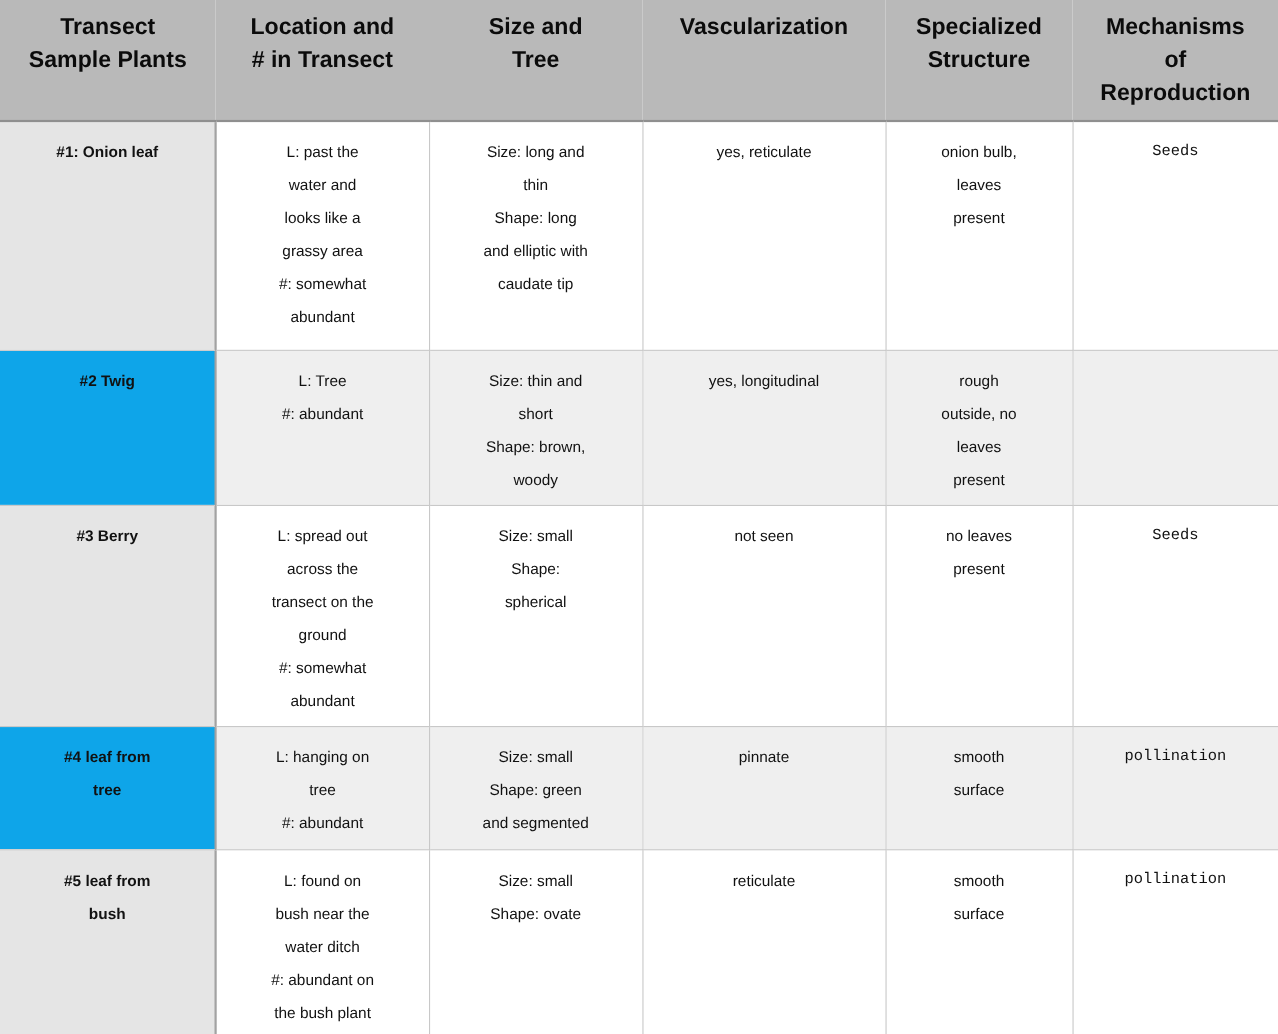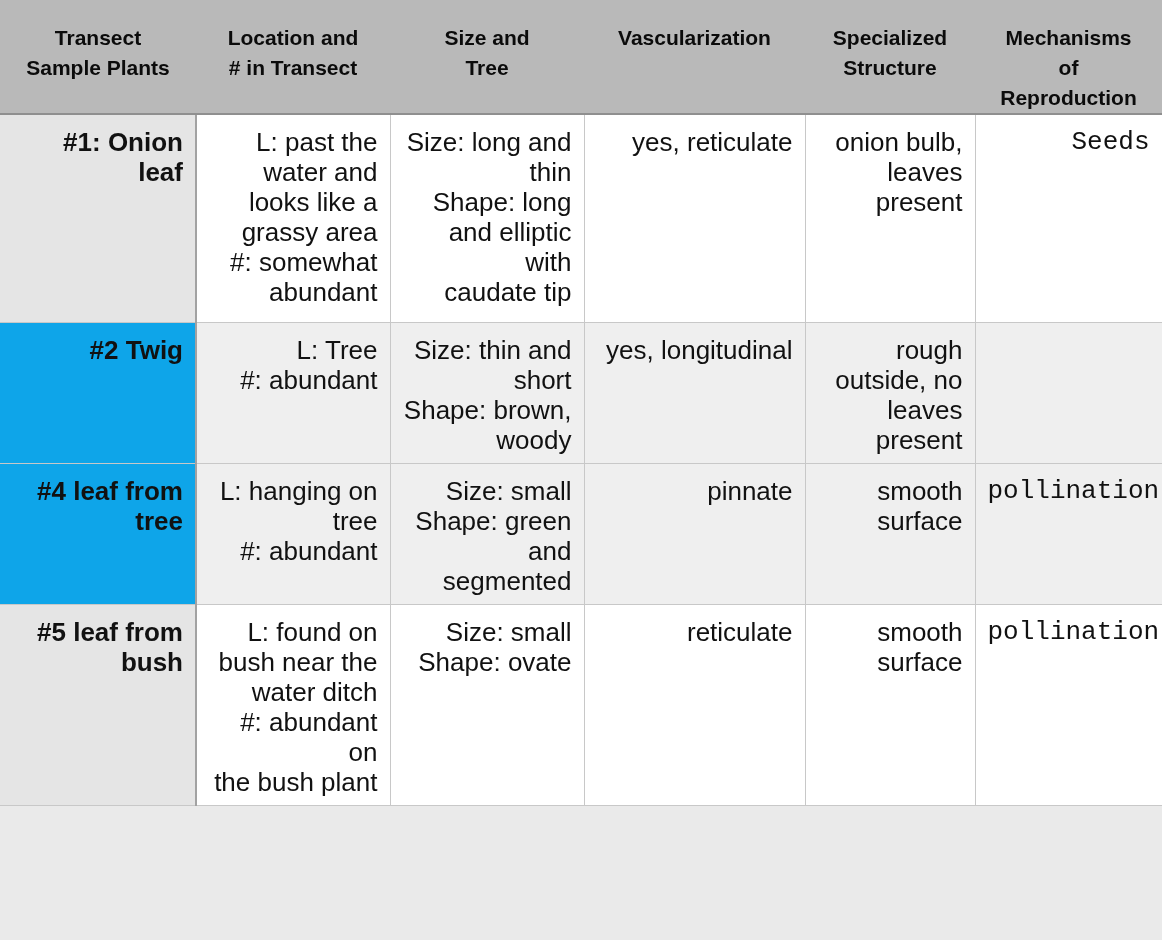--- a/index.html
+++ b/index.html
@@ -19,30 +19,30 @@
     background: #ffffff;
   }
   th {
     background: #b9b9b9;
     font-size: 21px;
     font-weight: bold;
     line-height: 30px;
     color: #0b0b0b;
     vertical-align: top;
     text-align: center;
-    padding: 23px 6px 0 6px;
+    padding: 10px 6px 0 6px;
     border: none;
     border-bottom: 2px solid #8f8f8f;
     white-space: pre-wrap;
   }
   td {
-    font-size: 26px;
+    font-size: 14px;
     line-height: 30px;
     vertical-align: top;
-    text-align: right;
+    text-align: center;
     padding: 12px 12px 8px 12px;
     border: 1px solid #c8c8c8;
     white-space: pre-wrap;
     background: #ffffff;
     overflow: hidden;
   }
   td.label-cell {
     font-weight: bold;
     background: #e5e5e5;
     border-left: none;
@@ -114,20 +114,36 @@
 short
 Shape: brown,
 woody</td>
       <td>yes, longitudinal</td>
       <td>rough
 outside, no
 leaves
 present</td>
       <td class="last-col"></td>
     </tr>
+    <tr class="r3">
+      <td class="label-cell">#3 Berry</td>
+      <td>L: spread out
+across the
+transect on the
+ground
+#: somewhat
+abundant</td>
+      <td>Size: small
+Shape:
+spherical</td>
+      <td>not seen</td>
+      <td>no leaves
+present</td>
+      <td class="last-col">Seeds</td>
+    </tr>
     <tr class="r4 alt">
       <td class="label-cell">#4 leaf from
 tree</td>
       <td>L: hanging on
 tree
 #: abundant</td>
       <td>Size: small
 Shape: green
 and segmented</td>
       <td>pinnate</td>

